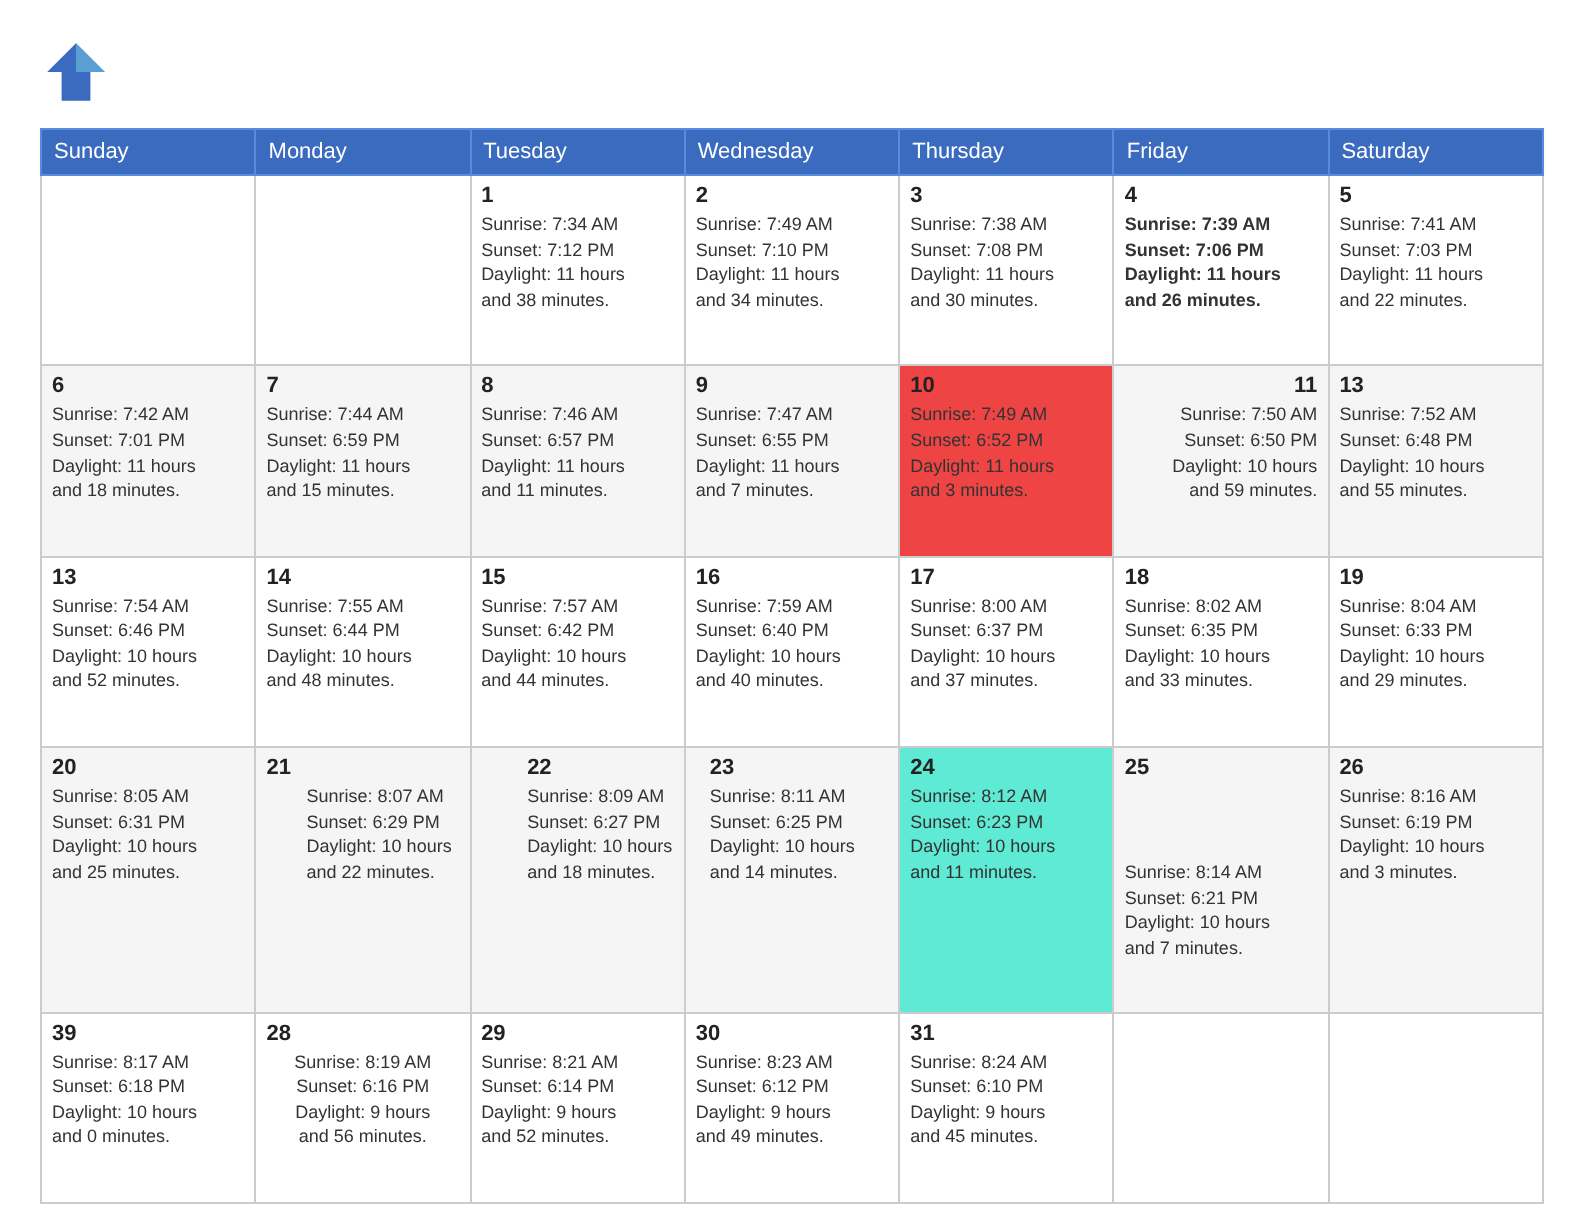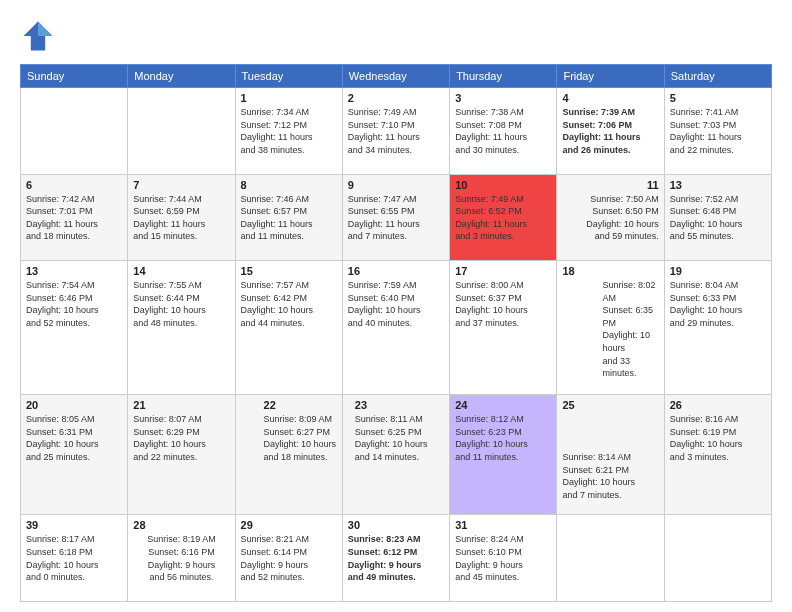--- a/index.html
+++ b/index.html
@@ -247,21 +247,21 @@
           </td>
           <td>
             <span class="day-number">17</span>
             <div class="day-info" style="white-space: pre-line;">Sunrise: 8:00 AM
 Sunset: 6:37 PM
 Daylight: 10 hours
 and 37 minutes.</div>
           </td>
           <td>
             <span class="day-number">18</span>
-            <div class="day-info" style="white-space: pre-line; margin-left: 40px;">Sunrise: 8:02 AM
+            <div class="day-info" style="white-space: pre-line;">Sunrise: 8:02 AM
 Sunset: 6:35 PM
 Daylight: 10 hours
 and 33 minutes.</div>
           </td>
           <td>
             <span class="day-number">19</span>
             <div class="day-info" style="white-space: pre-line;">Sunrise: 8:04 AM
 Sunset: 6:33 PM
 Daylight: 10 hours
 and 29 minutes.</div>
@@ -270,40 +270,40 @@
         <tr>
           <td style="background: rgb(245, 245, 245);">
             <span class="day-number">20</span>
             <div class="day-info" style="white-space: pre-line;">Sunrise: 8:05 AM
 Sunset: 6:31 PM
 Daylight: 10 hours
 and 25 minutes.</div>
           </td>
           <td style="background: rgb(245, 245, 245);">
             <span class="day-number">21</span>
-            <div class="day-info" style="white-space: pre-line;">Sunrise: 8:07 AM
+            <div class="day-info" style="white-space: pre-line; margin-left: 20px;">Sunrise: 8:07 AM
 Sunset: 6:29 PM
 Daylight: 10 hours
 and 22 minutes.</div>
           </td>
           <td style="background: rgb(245, 245, 245); padding-left: 28px;">
             <span class="day-number">22</span>
             <div class="day-info" style="white-space: pre-line;">Sunrise: 8:09 AM
 Sunset: 6:27 PM
 Daylight: 10 hours
 and 18 minutes.</div>
           </td>
           <td style="background: rgb(245, 245, 245); padding-left: 12px;">
             <span class="day-number">23</span>
             <div class="day-info" style="white-space: pre-line;">Sunrise: 8:11 AM
 Sunset: 6:25 PM
 Daylight: 10 hours
 and 14 minutes.</div>
           </td>
-          <td style="background: #c4b5fd;">
+          <td style="background: #5eead4;">
             <span class="day-number">24</span>
             <div class="day-info" style="white-space: pre-line;">Sunrise: 8:12 AM
 Sunset: 6:23 PM
 Daylight: 10 hours
 and 11 minutes.</div>
           </td>
           <td style="background: rgb(245, 245, 245);">
             <span class="day-number">25</span>
             <div class="day-info" style="white-space: pre-line; margin-top: 40px;">Sunrise: 8:14 AM
 Sunset: 6:21 PM
@@ -335,21 +335,21 @@
           </td>
           <td>
             <span class="day-number">29</span>
             <div class="day-info" style="white-space: pre-line;">Sunrise: 8:21 AM
 Sunset: 6:14 PM
 Daylight: 9 hours
 and 52 minutes.</div>
           </td>
           <td>
             <span class="day-number">30</span>
-            <div class="day-info" style="white-space: pre-line; font-weight: bold;">Sunrise: 8:23 AM
+            <div class="day-info" style="white-space: pre-line;">Sunrise: 8:23 AM
 Sunset: 6:12 PM
 Daylight: 9 hours
 and 49 minutes.</div>
           </td>
           <td>
             <span class="day-number">31</span>
             <div class="day-info" style="white-space: pre-line;">Sunrise: 8:24 AM
 Sunset: 6:10 PM
 Daylight: 9 hours
 and 45 minutes.</div>

